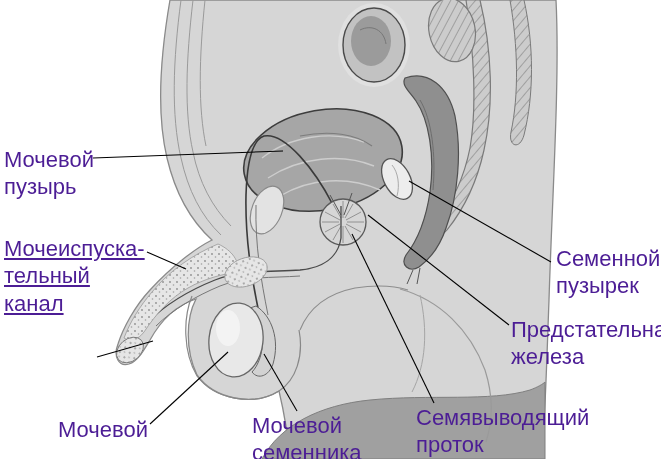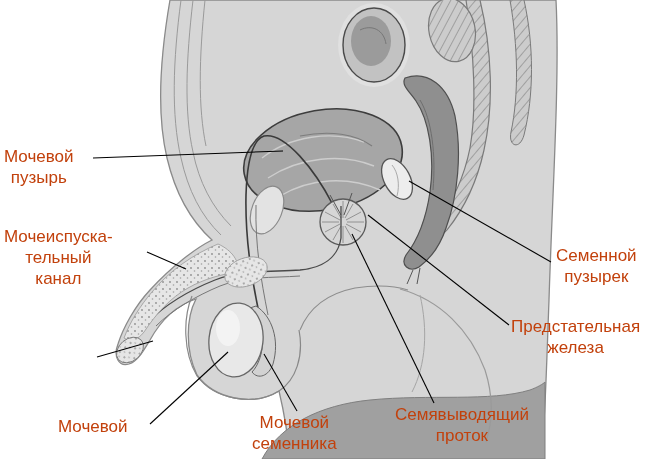--- a/index.html
+++ b/index.html
@@ -6,32 +6,31 @@
   .stage{
     position:relative;
     width:661px;height:459px;
     background:#ffffff;
     font-family:"Liberation Sans", sans-serif;
     overflow:hidden;
   }
   .stage svg{position:absolute;left:0;top:0;}
   .lbl{
     position:absolute;
-    font-size:17px;
+    font-size:22px;
     line-height:1.24;
-    color:#c2410c;
+    color:#4c1d95;
     white-space:pre-line;
-    text-align:center;
   }
   .lbl-bladder   {left:4px;  top:146px;}
-  .lbl-urethra   {left:4px;  top:226px;}
+  .lbl-urethra   {left:4px;  top:235px;text-decoration:underline;}
   .lbl-penis     {left:4px;  top:336px;}
   .lbl-testis    {left:58px; top:416px;}
   .lbl-epididymis{left:252px;top:412px;}
-  .lbl-vas       {left:395px;top:404px;}
+  .lbl-vas       {left:416px;top:404px;}
   .lbl-prostate  {left:511px;top:316px;}
   .lbl-seminal   {left:556px;top:245px;}
 </style>
 </head>
 <body>
 
 <div class="stage">
 
   <svg width="661" height="459" viewBox="0 0 661 459">
     <defs>

